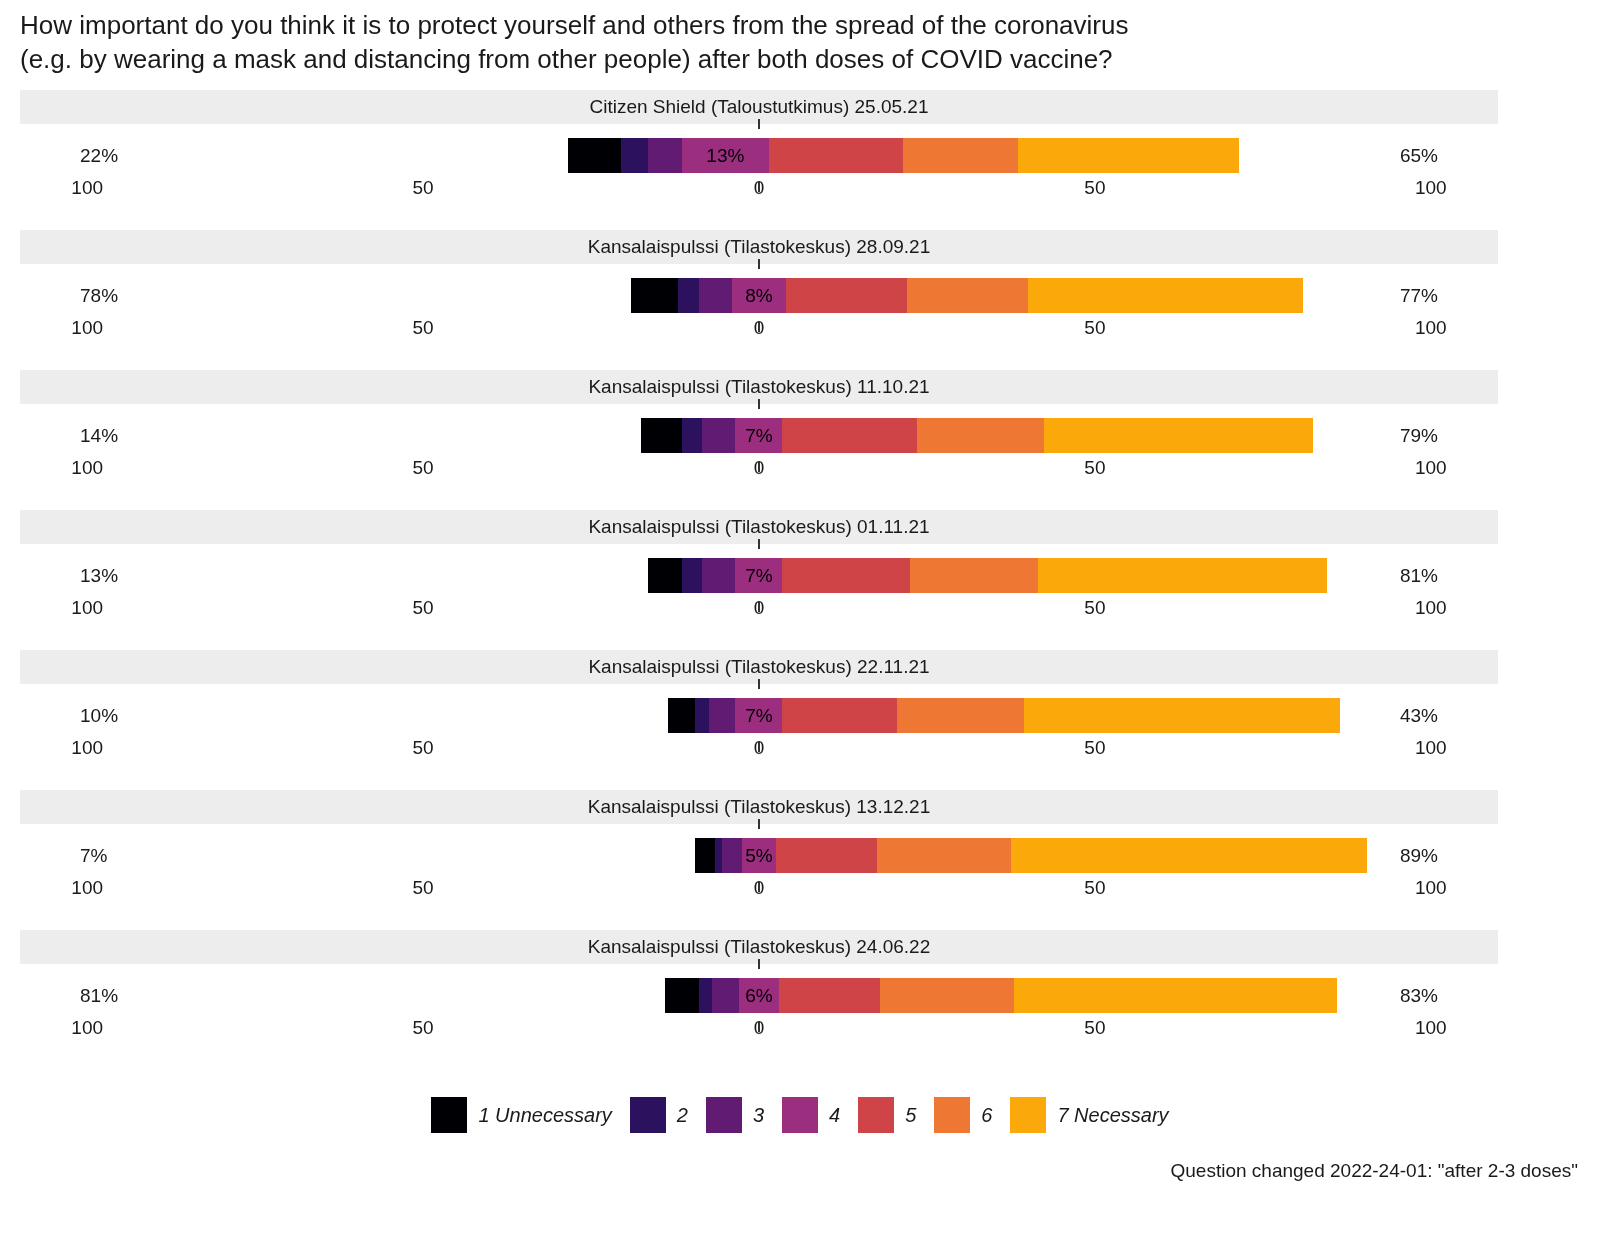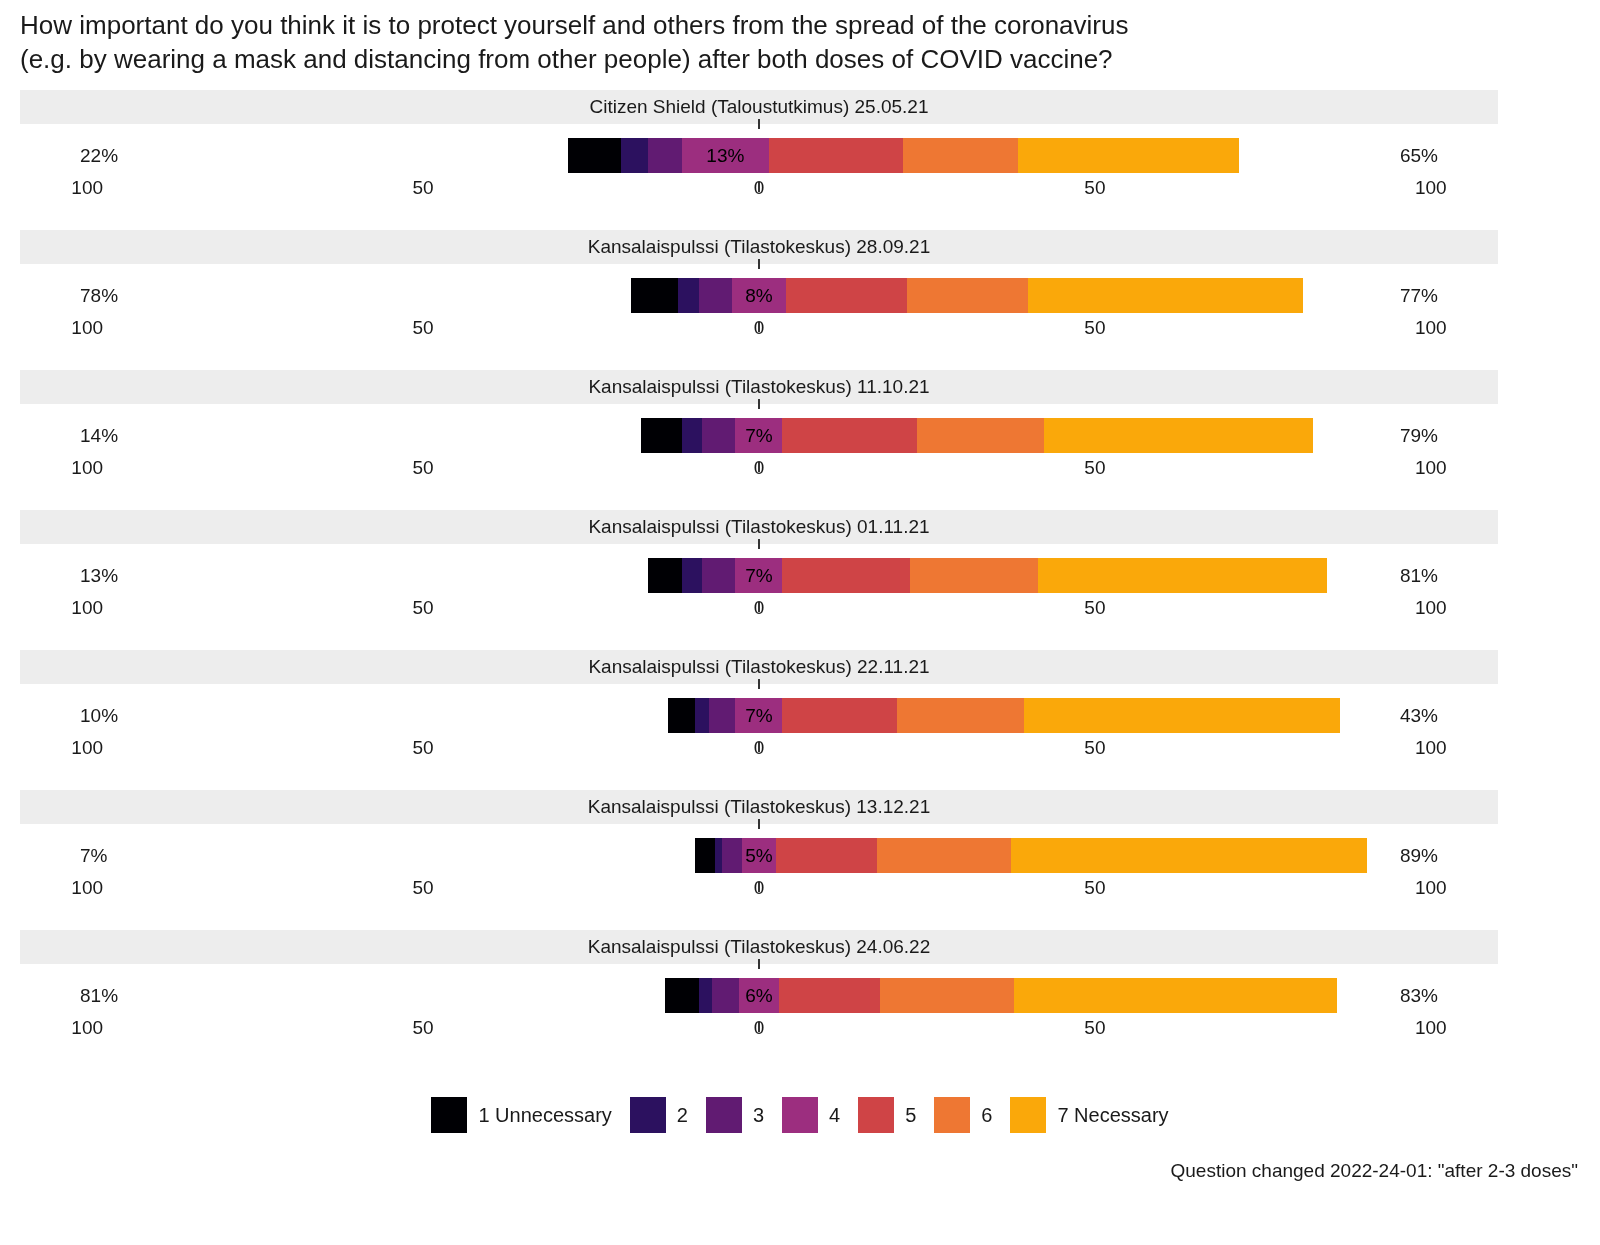--- a/index.html
+++ b/index.html
@@ -72,21 +72,21 @@
     position:absolute;left:20px;top:81px;width:1478px;height:40px;
   }
   .tick{
     position:absolute;top:6px;
     font-size:19px;color:#1a1a1a;
     transform:translateX(-50%);
   }
 
   .legend{
     position:absolute;left:0;top:1092px;width:1600px;height:46px;
-    display:flex;align-items:center;justify-content:center;
+    display:flex;align-items:center;justify-content:center;font-style:italic;
   }
   .legend-item{display:flex;align-items:center;margin:0 9px;}
   .legend-swatch{width:36px;height:36px;display:block;}
   .legend-text{font-size:20px;color:#1a1a1a;margin-left:11px;}
 
   .footer{
     position:absolute;right:22px;top:1158px;width:1560px;
     text-align:right;
     font-size:19px;line-height:26px;color:#1a1a1a;
   }

